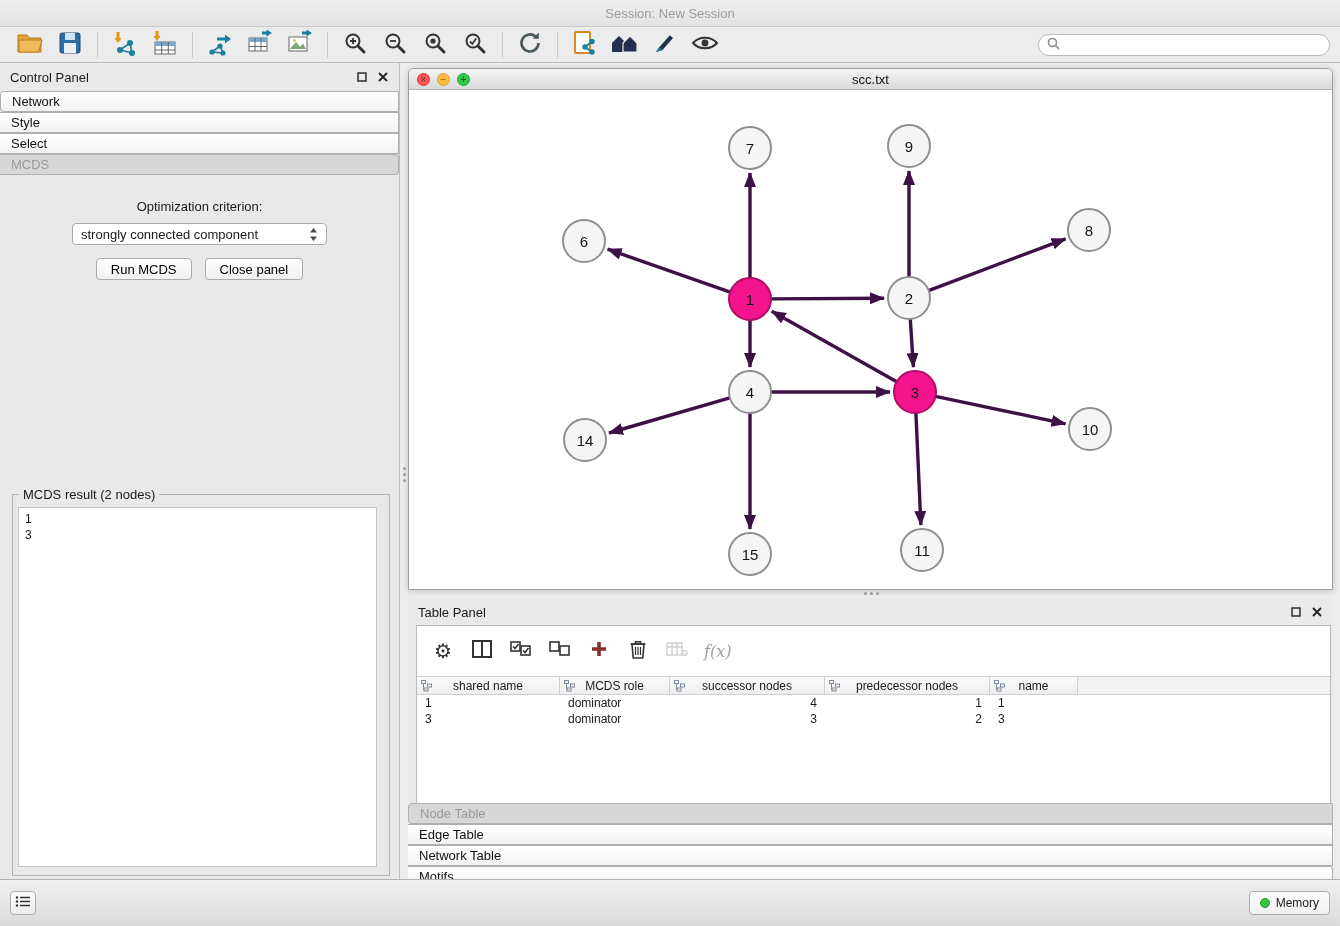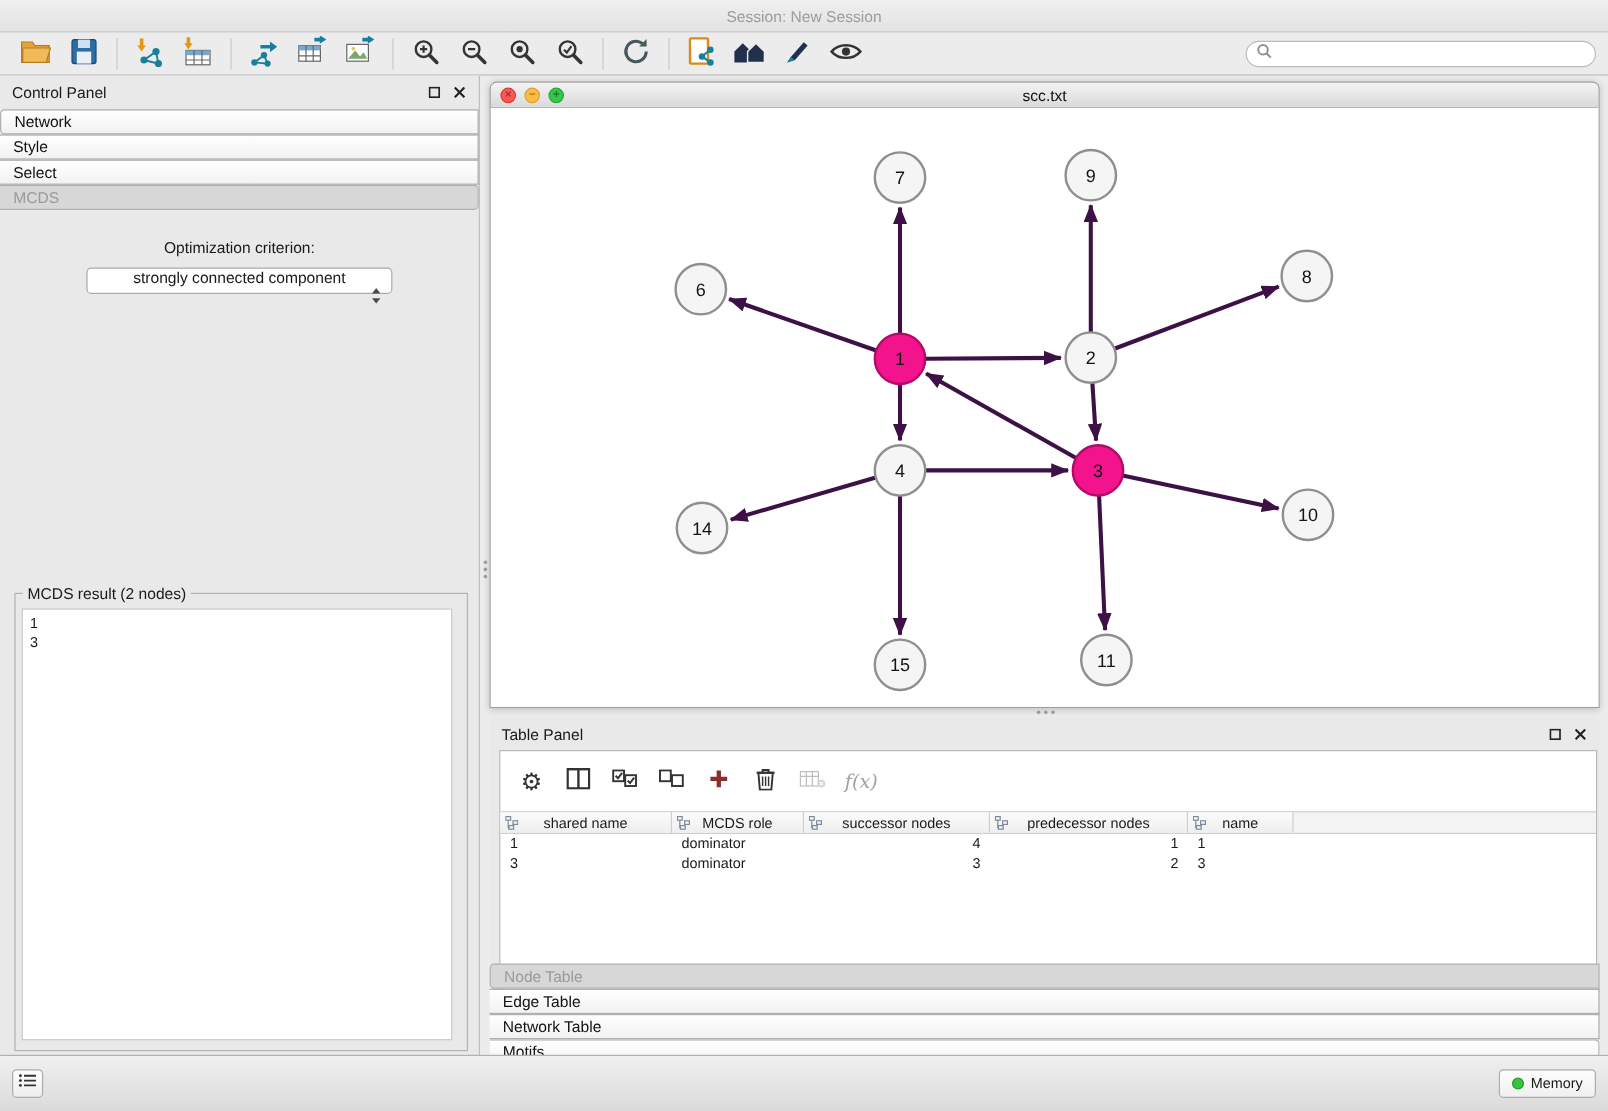--- a/index.html
+++ b/index.html
@@ -27,21 +27,21 @@
   .win-icons { margin-left:auto; display:flex; gap:9px; align-items:center; }
   .win-ico { width:12px; height:12px; display:flex; align-items:center; justify-content:center; }
   .seg-tabs { display:flex; justify-content:center;flex-direction:column; }
   .seg-tab { font-size:13px; line-height:19px; height:21px; padding:0 11px;
     background:linear-gradient(#ffffff,#f2f2f2); border:1px solid #b0b0b0; border-left:none; color:#111; }
   .seg-tab:first-child { border-left:1px solid #b0b0b0; border-radius:4px 0 0 4px; }
   .seg-tab:last-child { border-radius:0 4px 4px 0; }
   .seg-tab.active { background:#d7d7d7; color:#9a9a9a; }
   .opt-label { text-align:center; margin-top:24px; font-size:13px; }
   .dropdown { margin:9px auto 0; width:255px; height:22px; background:#fff; border:1px solid #aaa;
-    border-radius:4px; display:flex; align-items:center; padding:0 8px; font-size:13px;flex-direction:column; }
+    border-radius:4px; display:flex; align-items:center; padding:0 8px; font-size:13px; }
   .dropdown .dd-spin { margin-left:auto; display:flex; }
   .btn-row { display:flex; justify-content:center; gap:13px; margin-top:13px; }
   .btn { font-size:13px; height:22px; padding:0 14px; background:linear-gradient(#ffffff,#f1f1f1);
     border:1px solid #aaa; border-radius:4px; font-family:inherit; }
   .result-box { position:absolute; left:12px; top:431px; width:378px; height:382px; border:1px solid #b3b3b3; }
   .result-legend { position:absolute; top:-8px; left:6px; background:#e9e9e9; padding:0 4px; font-size:13px; }
   .result-inner { position:absolute; left:5px; top:12px; right:12px; bottom:8px; background:#fff; border:1px solid #c4c4c4;
     font-size:12px; padding:3px 6px; line-height:16px; }
 
   
@@ -258,20 +258,24 @@
       </div>
     <div class="opt-label">Optimization criterion:</div>
     <div class="dropdown">
       <span>strongly connected component</span>
       <span class="dd-spin">
           <svg width="9" height="15" viewBox="0 0 9 15">
             <path d="M4.5 1 L8 5.5 H1 z" fill="#4a4a4a"></path>
             <path d="M4.5 14 L1 9.5 H8 z" fill="#4a4a4a"></path>
           </svg>
         </span>
+    </div>
+    <div class="btn-row">
+      <button class="btn">Run MCDS</button>
+      <button class="btn">Close panel</button>
     </div>
     <div class="result-box">
       <span class="result-legend">MCDS result (2 nodes)</span>
       <div class="result-inner">
           <div>1</div>
           <div>3</div>
         </div>
     </div>
   </div>
 

